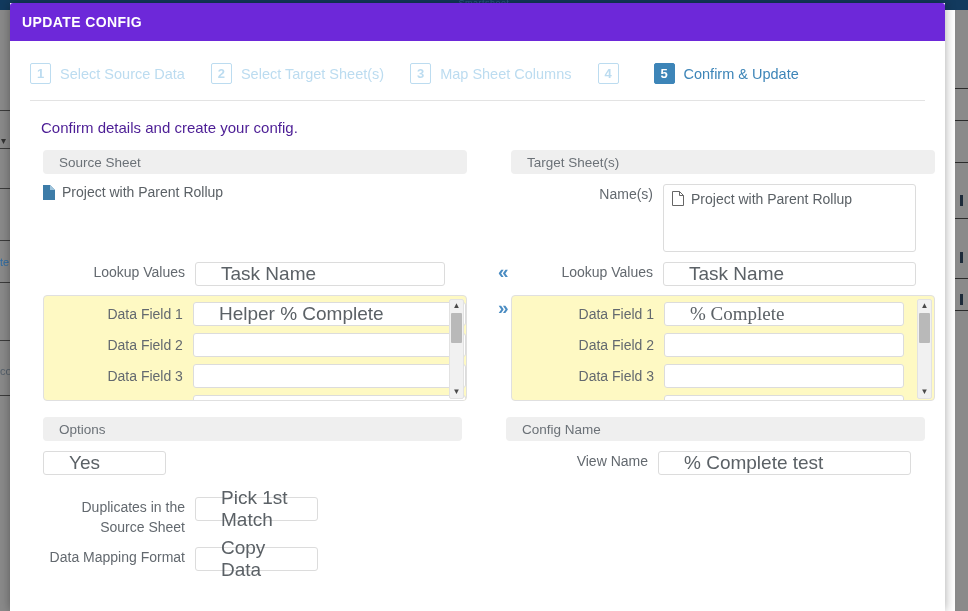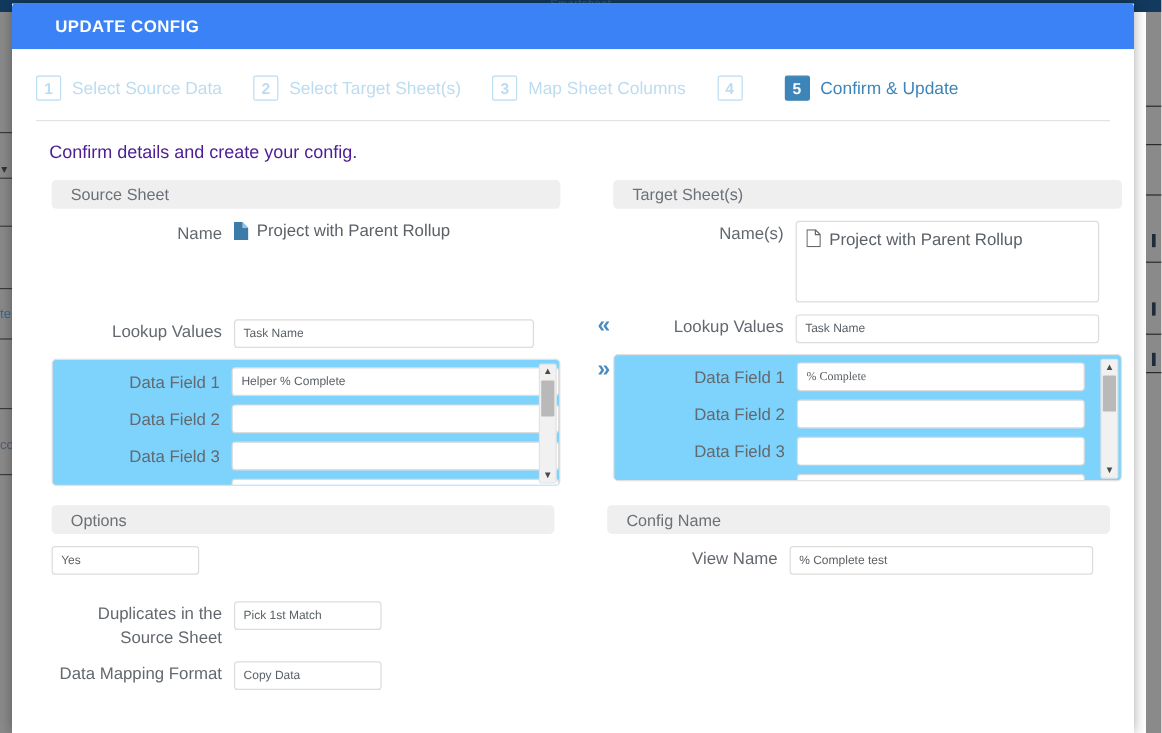--- a/index.html
+++ b/index.html
@@ -51,23 +51,23 @@
 
   
   .modal {
     position: absolute; left: 10px; top: 3px;
     width: 935px; height: 608px;
     background: #ffffff;
     box-shadow: 0 0 10px rgba(0,0,0,.35);
   }
   .modal-header {
     height: 38px;
-    background: #3b82f6;
+    background: #6d28d9;
     display: flex; align-items: center;
-    padding: 0 36px;
+    padding: 0 12px;
     border-radius: 3px 3px 0 0;
   }
   .modal-title {
     color: #ffffff; font-size: 14px; font-weight: bold;
     letter-spacing: .4px;
   }
   .modal-body {
     padding: 0 20px;
     height: 570px;
     background: #fff;
@@ -124,24 +124,24 @@
     font-size: 14px; color: #63696f; line-height: 20px;
   }
   .row-label.wide { width: 152px; }
   .val-text { font-size: 14px; color: #5b6166; display: flex; align-items: center; gap: 7px; }
 
   .field {
     height: 24px;
     border: 1px solid #dcdcdc;
     border-radius: 3px;
     background: #fff;
-    font-size: 10px;
+    font-size: 19px;
     color: #5b6166;
     display: flex; align-items: center;
-    padding: 0 7px;
+    padding: 0 25px;
   }
   .field.lookup { width: 250px; }
   .field.lookup-r { width: 253px; }
   .field.datafield { width: 278px; }
   .field.datafield-r { width: 240px; font-family: Liberation Serif, serif; }
   .field.opt-sm { width: 123px; }
   .field.opt-name { width: 253px; }
 
   .namebox {
     width: 253px; height: 68px;
@@ -151,21 +151,21 @@
     display: flex; align-items: flex-start; gap: 7px;
   }
 
   
   .df-panel {
     position: relative;
     border: 1px solid #e0e0e0;
     border-radius: 4px;
     height: 106px;
     overflow: hidden;
-    background: #7dd3fc;
+    background: #fef9c3;
     margin-top: 9px;
   }
   .df-panel.left-panel { width: 424px; }
   .df-panel.right-panel { width: 424px; }
   .df-row { display: flex; align-items: center; margin-top: 7px; }
   .df-row:first-child { margin-top: 6px; }
   .df-label {
     width: 152px; text-align: right; padding-right: 10px;
     font-size: 14px; color: #63696f;
   }
@@ -268,21 +268,20 @@
       <div class="intro">Confirm details and create your config.</div>
 
       <div class="columns">
 
         <div class="col left">
           <div class="section-bar">
             <span>Source Sheet</span>
           </div>
 
           <div class="row">
-            <div class="row-label">Name</div>
             <div class="val-text">
               <span class="doc-icon">
                 <svg width="12" height="15" viewBox="0 0 12 15">
                   <path d="M0 0 h7 l5 5 v10 h-12 z" fill="#3d7ca8"></path>
                   <path d="M7 0 l5 5 h-5 z" fill="#9ec4dc"></path>
                 </svg>
               </span>
               <span>Project with Parent Rollup</span>
             </div>
           </div>

